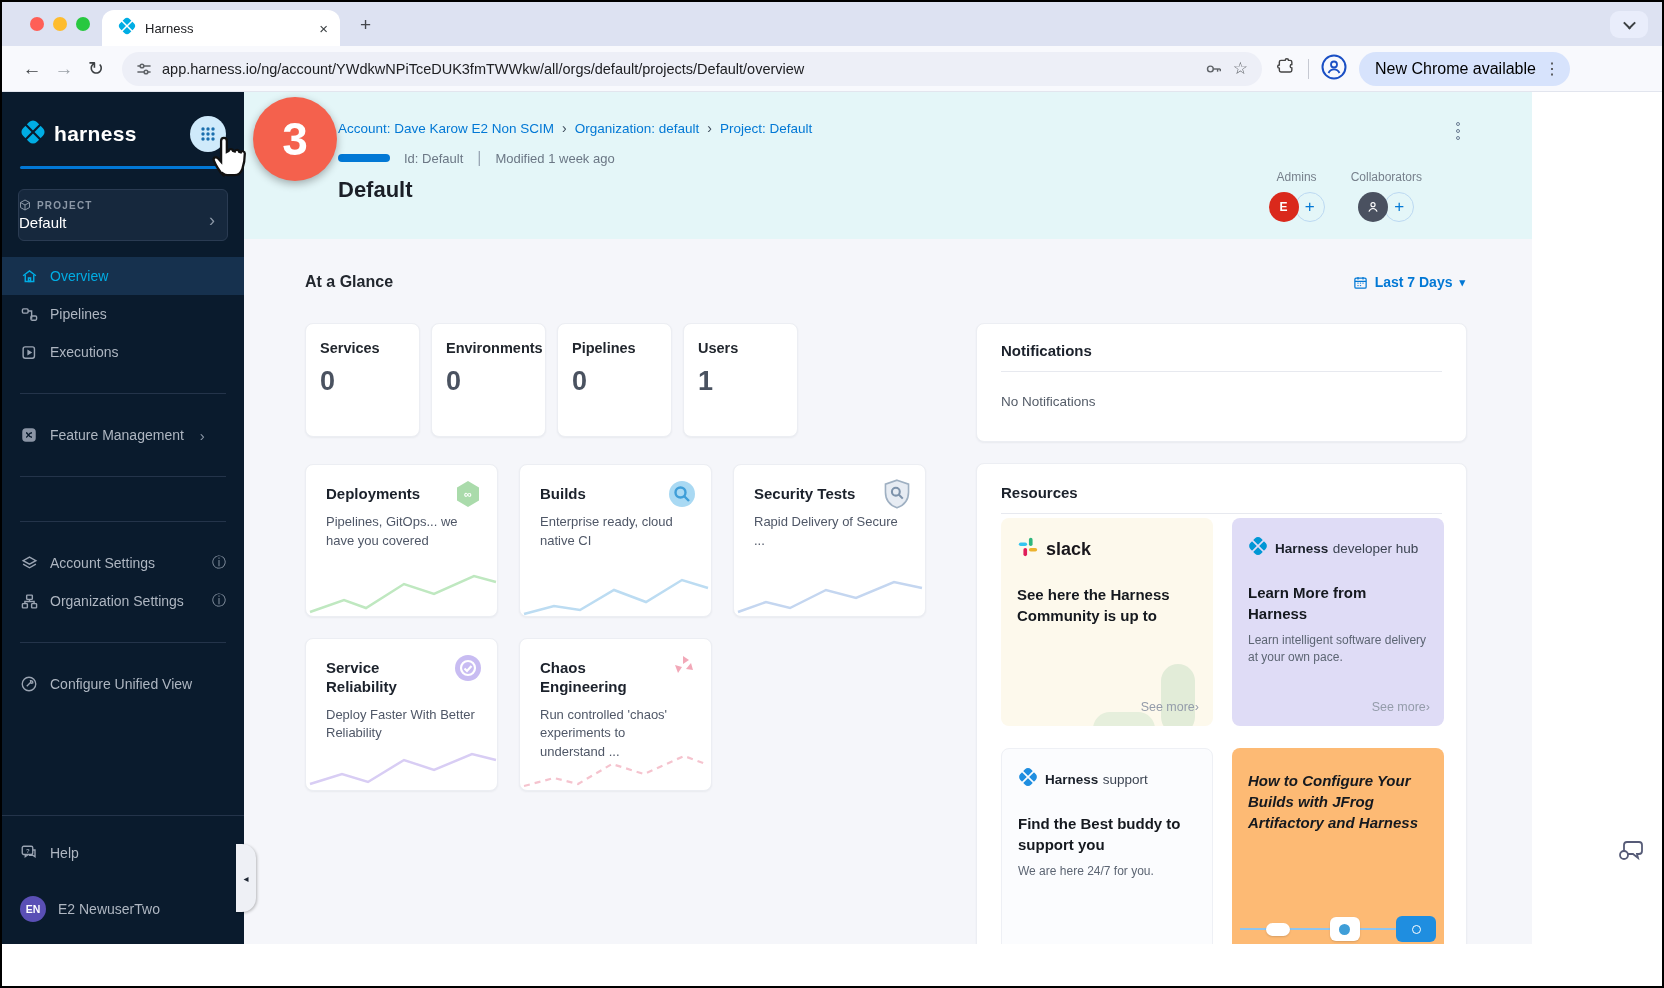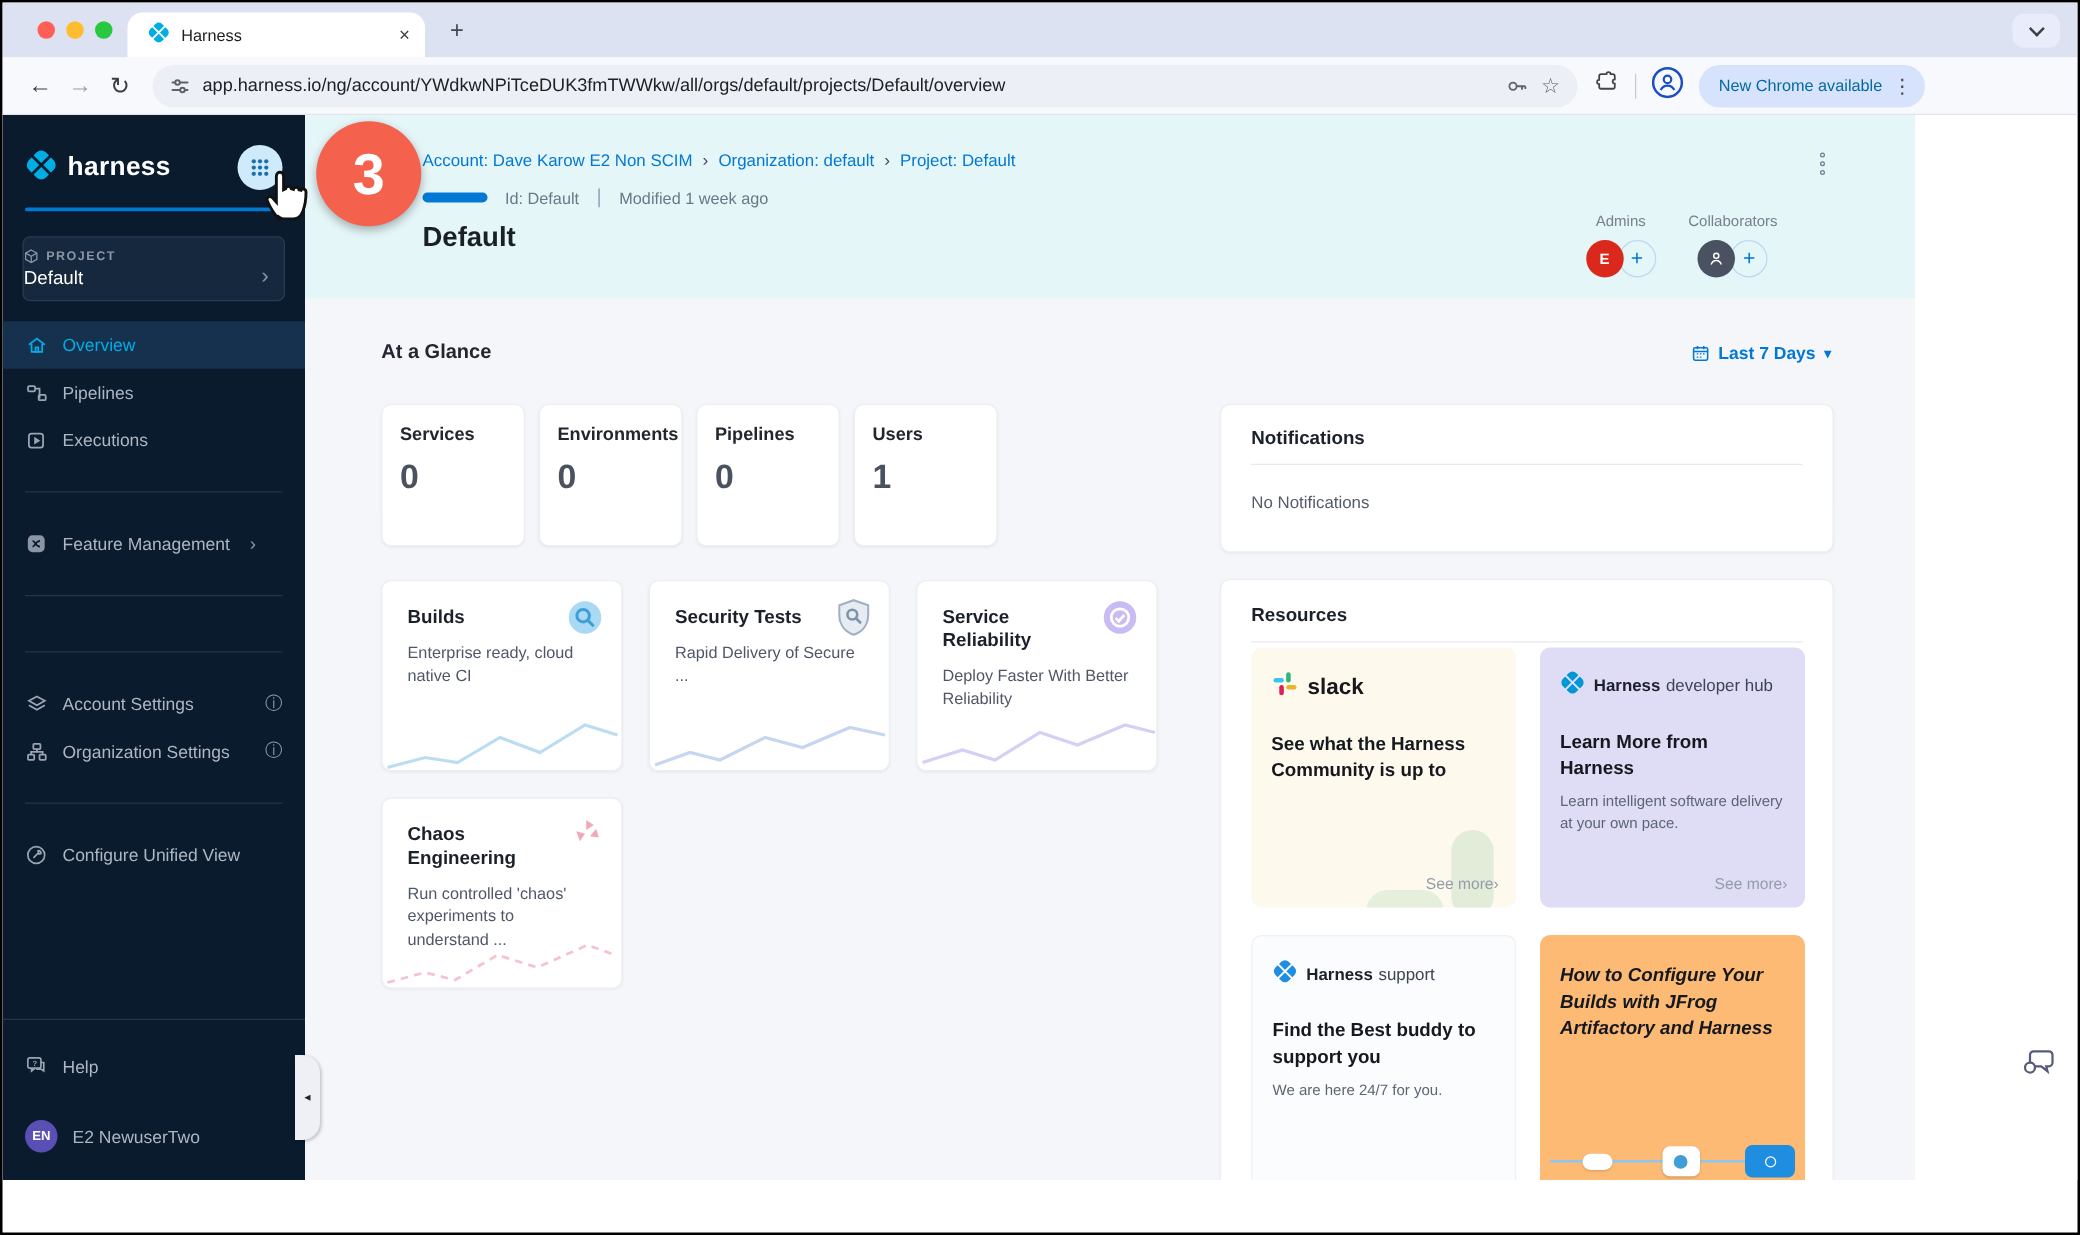--- a/index.html
+++ b/index.html
@@ -21,21 +21,21 @@
   .toolbar { position:relative; height:46px; background:#f8f9fd; display:flex; align-items:center; padding:0 14px; border-bottom:1px solid #e2e5ee; }
   .navbtn { width:32px; height:32px; display:flex; align-items:center; justify-content:center; font-size:19px; color:#3c4043; }
   .navbtn.disabled { color:#9aa0a6; }
   .urlbar { flex:1; height:34px; margin:0 10px; background:#edeff7; border-radius:17px; display:flex; align-items:center; padding:0 14px; gap:10px; max-width:1140px; }
   .url-text { flex:1; font-size:14.5px; color:#202124; white-space:nowrap; overflow:hidden; }
   .url-icon { color:#5f6368; display:flex; }
   .star { font-size:17px; color:#5f6368; }
   .chrome-right { display:flex; align-items:center; gap:12px; margin-left:4px; }
   .vsep { width:1px; height:20px; background:#c6c9d2; }
   .update-pill { height:34px; background:#d7e3fc; border-radius:17px; display:flex; align-items:center; padding:0 10px 0 16px; gap:8px; }
-  .update-pill span.txt { font-size:13px; color:#0369a1; }
+  .update-pill span.txt { font-size:16px; color:#000000; }
   .kebab { font-size:16px; color:#444; letter-spacing:0; }
 
   
   .app { position:relative; display:flex; height:852px; }
 
   
   .sidebar { position:relative; width:242px; background:#0a1b2d; color:#aeb6c1; display:flex; flex-direction:column; flex-shrink:0; }
   .logo-row { display:flex; align-items:center; padding:24px 18px 0 18px; gap:8px; }
   .logo-text { color:#fff; font-size:21px; font-weight:700; letter-spacing:.3px; flex:1; }
   .grid-btn { width:36px; height:36px; border-radius:50%; background:#cfeafb; display:flex; align-items:center; justify-content:center; cursor:pointer; }
@@ -433,20 +433,33 @@
                   <div class="stat-value">0</div>
                 </div>
                 <div class="stat-card">
                   <div class="stat-label">Users</div>
                   <div class="stat-value">1</div>
                 </div>
               </div>
 
               <div class="modules">
                 <div class="module-card">
+                  <div class="module-title">Deployments</div>
+                  <div class="module-desc">Pipelines, GitOps... we have you covered</div>
+                  <span class="module-icon">
+                    <svg width="30" height="30" viewBox="0 0 30 30">
+                        <path d="M15 2 26 8.5v13L15 28 4 21.5v-13z" fill="#aadbab"></path>
+                        <text x="15" y="19" font-size="11" fill="#fff" text-anchor="middle" font-weight="bold">∞</text>
+                      </svg>
+                  </span>
+                  <svg class="squiggle" width="193" height="48" viewBox="0 0 193 48" fill="none">
+                      <path d="M4 44l34-12 22 8 38-24 30 10 40-18 22 6" stroke="#bfe8c0" stroke-width="2.5"></path>
+                    </svg>
+                </div>
+                <div class="module-card">
                   <div class="module-title">Builds</div>
                   <div class="module-desc">Enterprise ready, cloud native CI</div>
                   <span class="module-icon">
                     <svg width="30" height="30" viewBox="0 0 30 30">
                         <circle cx="15" cy="15" r="13" fill="#a9d9f3"></circle>
                         <circle cx="13.5" cy="13.5" r="5" fill="none" stroke="#3f9ed8" stroke-width="2.4"></circle>
                         <line x1="17.5" y1="17.5" x2="22" y2="22" stroke="#3f9ed8" stroke-width="2.4"></line>
                       </svg>
                   </span>
                   <svg class="squiggle" width="193" height="48" viewBox="0 0 193 48" fill="none">
@@ -516,21 +529,21 @@
                       <span>
                         <svg width="22" height="22" viewBox="0 0 24 24">
                             <rect x="13" y="2" width="4" height="9" rx="2" fill="#2EB67D"></rect>
                             <rect x="13" y="13" width="9" height="4" rx="2" fill="#ECB22E"></rect>
                             <rect x="7" y="13" width="4" height="9" rx="2" fill="#E01E5A"></rect>
                             <rect x="2" y="7" width="9" height="4" rx="2" fill="#36C5F0"></rect>
                           </svg>
                       </span>
                       <span class="brand-slack">slack</span>
                     </div>
-                    <div class="tile-heading">See what the Harness Community is up to</div>
+                    <div class="tile-heading">See here the Harness Community is up to</div>
                     <span class="see-more"><span>See more</span><span>›</span></span>
                   </div>
 
                   <div class="tile devhub">
                     <div class="tile-brand">
                       <span>
                         <svg width="20" height="20" viewBox="0 0 24 24">
                             <g transform="rotate(45 12 12)">
                               <rect x="3" y="3" width="18" height="18" rx="5" fill="#0097d5"></rect>
                               <rect x="11" y="2" width="2" height="20" fill="#dfdcf6"></rect>

